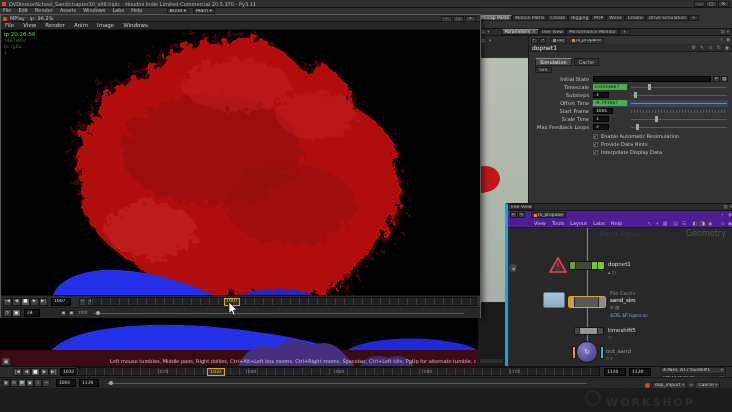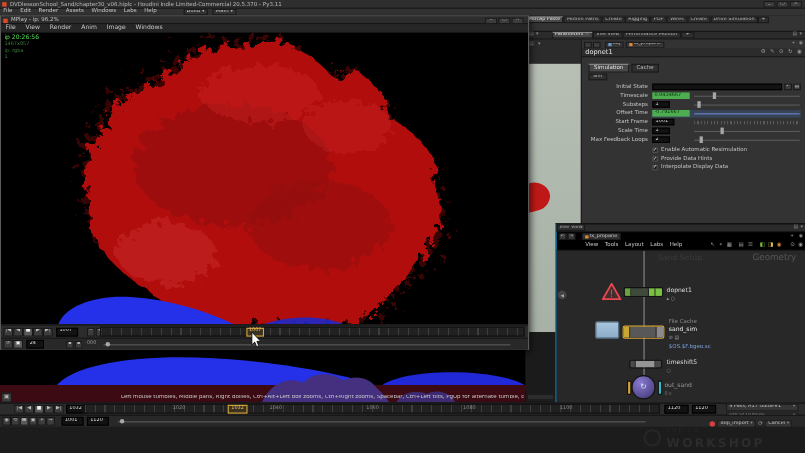--- a/index.html
+++ b/index.html
@@ -184,21 +184,21 @@
       <span class="abs t4" style="left:11px;top:3px;color:#888">▾</span>
     </div>
     <div class="abs" style="left:0;top:22px;width:50px;height:244px;background:linear-gradient(#b7bfb5,#a6b0a4)">
       <div class="abs" style="left:-8px;top:108px;width:30px;height:26px;background:#c01818;border-radius:45% 60% 55% 40%;transform:rotate(-14deg)"></div>
     </div>
   </div>
   <div class="abs" style="left:478px;top:302px;width:27px;height:64px;background:#1b1b1b">
     <div class="abs" style="left:1px;top:56px;width:25px;height:6px;background:#2c2c2c;border:1px solid #191919"></div>
   </div>
 
-  <div class="abs" style="left:505px;top:203px;width:227px;height:163px;background:#000000;border-top:1px solid #151515;border-left:1px solid #0ea5e9">
+  <div class="abs" style="left:505px;top:203px;width:227px;height:163px;background:#4c1d95;border-top:1px solid #151515;border-left:3px solid #0ea5e9">
 
     <div class="abs" style="left:0;top:0;width:227px;height:7px;background:#2b2b2b;border-bottom:1px solid #181818;display:flex;align-items:center">
       <span class="tab t4" style="height:6px;padding:0 2px;max-width:26px">Tree View</span>
       <span class="t4" style="color:#888;margin-left:auto;margin-right:2px">▤</span>
       <span class="t4" style="color:#888;margin-right:3px">▾</span>
     </div>
 
     <div class="abs" style="left:0;top:7px;width:227px;height:8px;display:flex;align-items:center">
       <span class="btn t4" style="width:7px;height:6px;margin-left:2px">↶</span>
       <span class="btn t4" style="width:7px;height:6px;margin-left:1px">↷</span>

